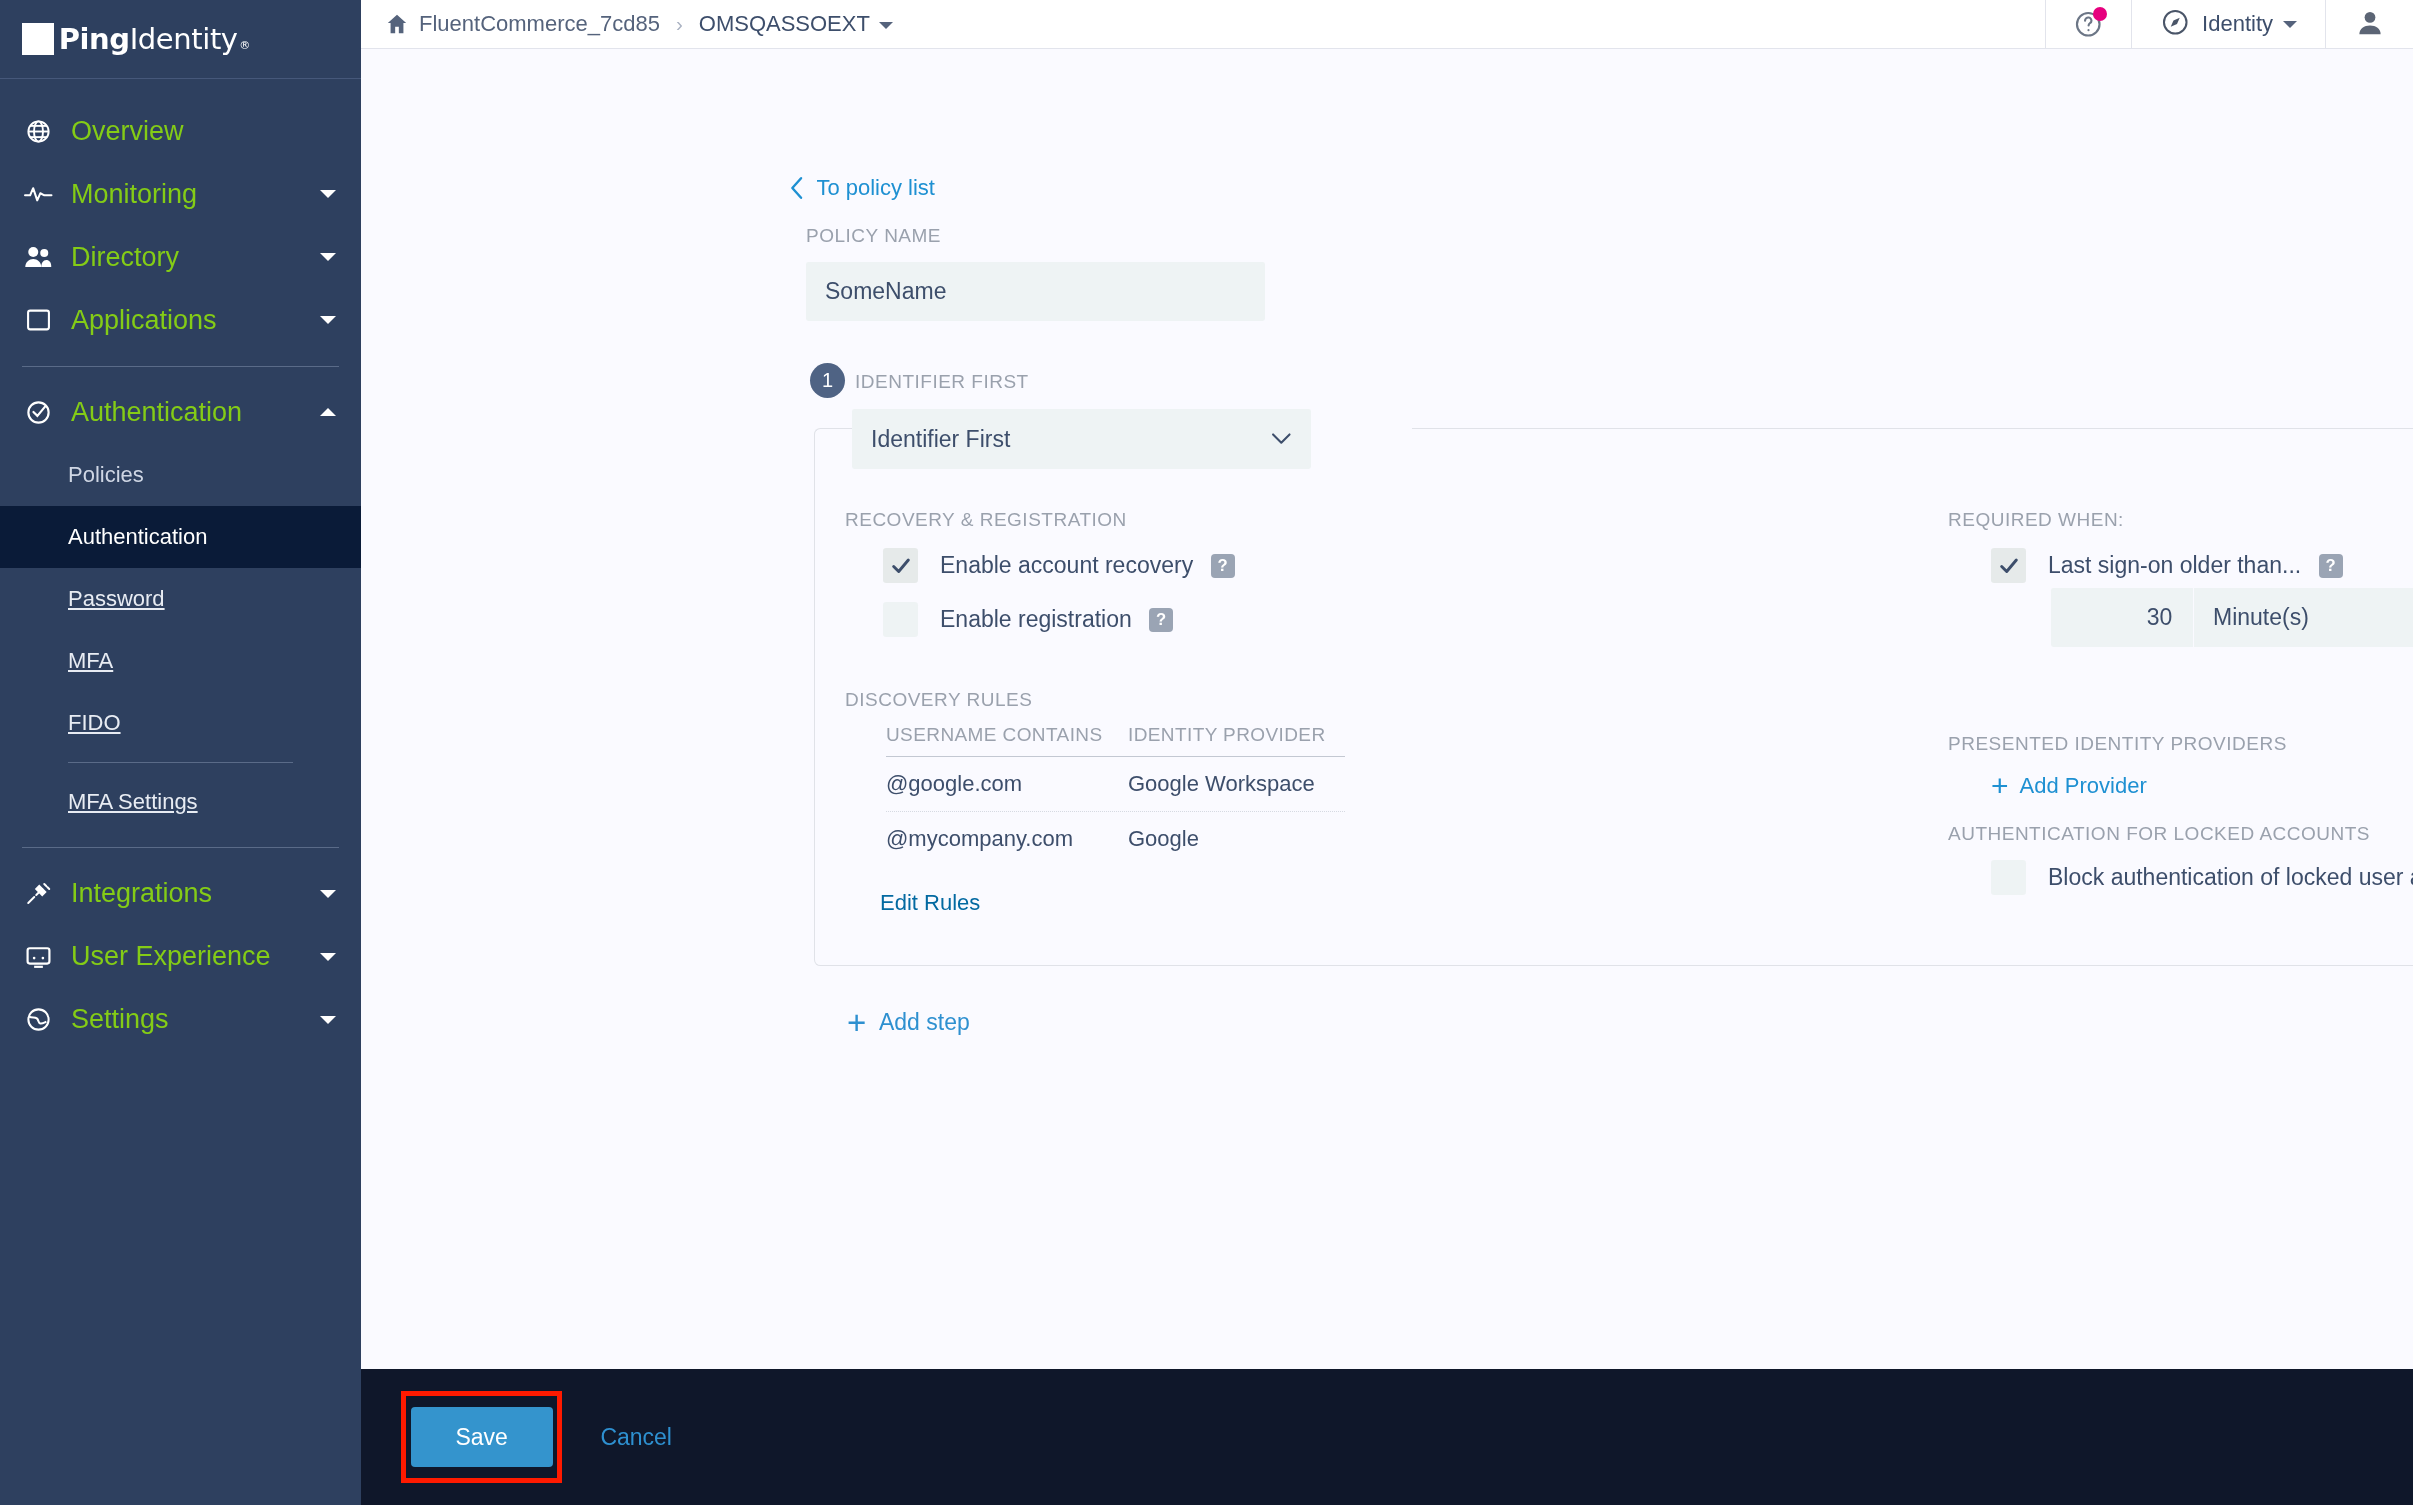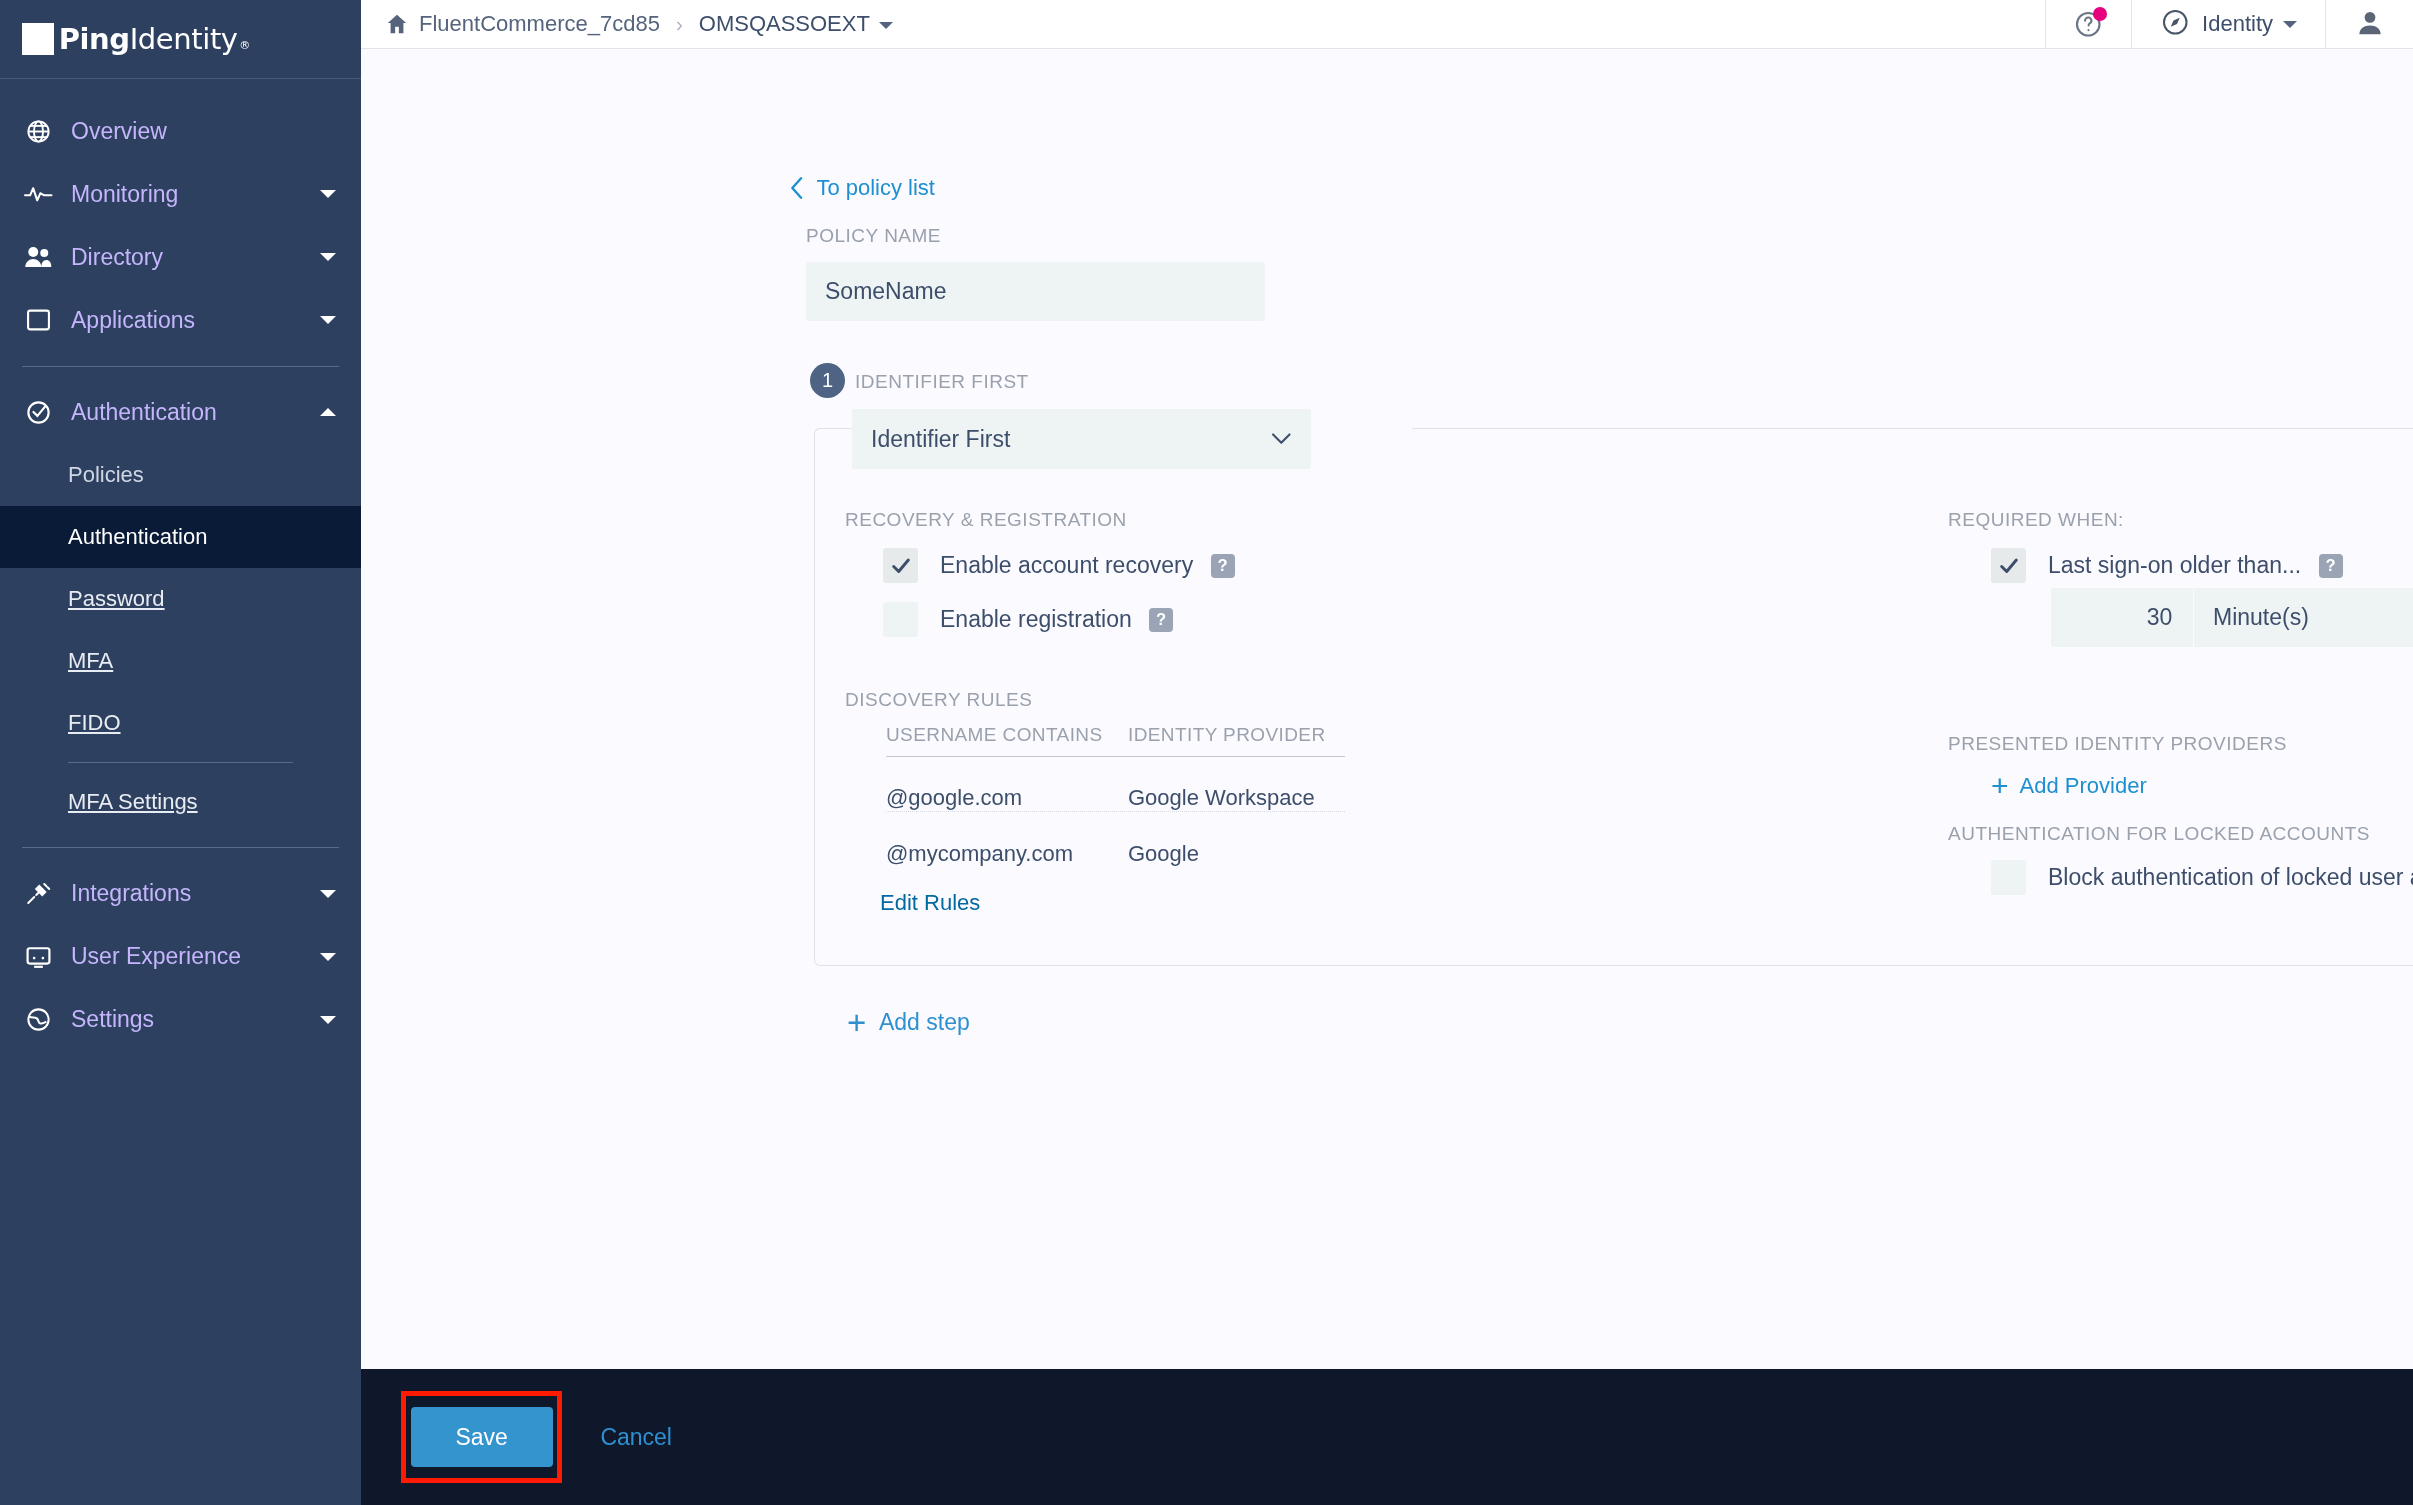--- a/index.html
+++ b/index.html
@@ -34,21 +34,21 @@
     display: flex; align-items: baseline;
   }
   .logo-text b { font-weight: 700; }
   .logo-text i { font-style: normal; font-weight: 400; }
   .logo-text sup { font-size: 11px; margin-left: 1.6px; }
 
   .nav { padding-top: 20.6px; flex: 1; }
   .nav-item {
     display: flex; align-items: center;
     height: 63px; padding: 0 25px 0 22px;
-    color: #c4b5fd; font-size: 23px;
+    color: #84cc16; font-size: 27px;
     cursor: pointer; position: relative;
   }
   .nav-item .ico {
     width: 33px; min-width: 33px; height: 27px;
     display: flex; align-items: center; justify-content: center;
     margin-right: 16px; color: #ffffff;
   }
   .nav-item .ico svg { display: block; }
   .nav-item .label { flex: 1; white-space: nowrap; }
   .caret {
@@ -241,21 +241,21 @@
   .disc-head {
     display: flex; border-bottom: 1.6px solid #c3c8d2;
     padding-bottom: 9.5px;
   }
   .disc-head span {
     font-size: 19px; color: #9aa1ad; letter-spacing: 0.4px;
   }
   .col1 { width: 242px; }
   .col2 { width: 217px; }
   .disc-row {
-    display: flex; align-items: flex-end; height: 55px;
+    display: flex; align-items: center; height: 55px;
     border-bottom: 1.6px dotted #d6dae2;
     color: #3d4e6b; font-size: 22px;
   }
   .disc-row:last-child { border-bottom: none; }
   .edit-rules {
     position: absolute; left: 519px; top: 804px;
     color: #0369a1; font-size: 22px; cursor: pointer;
   }
 
   .add-provider {

